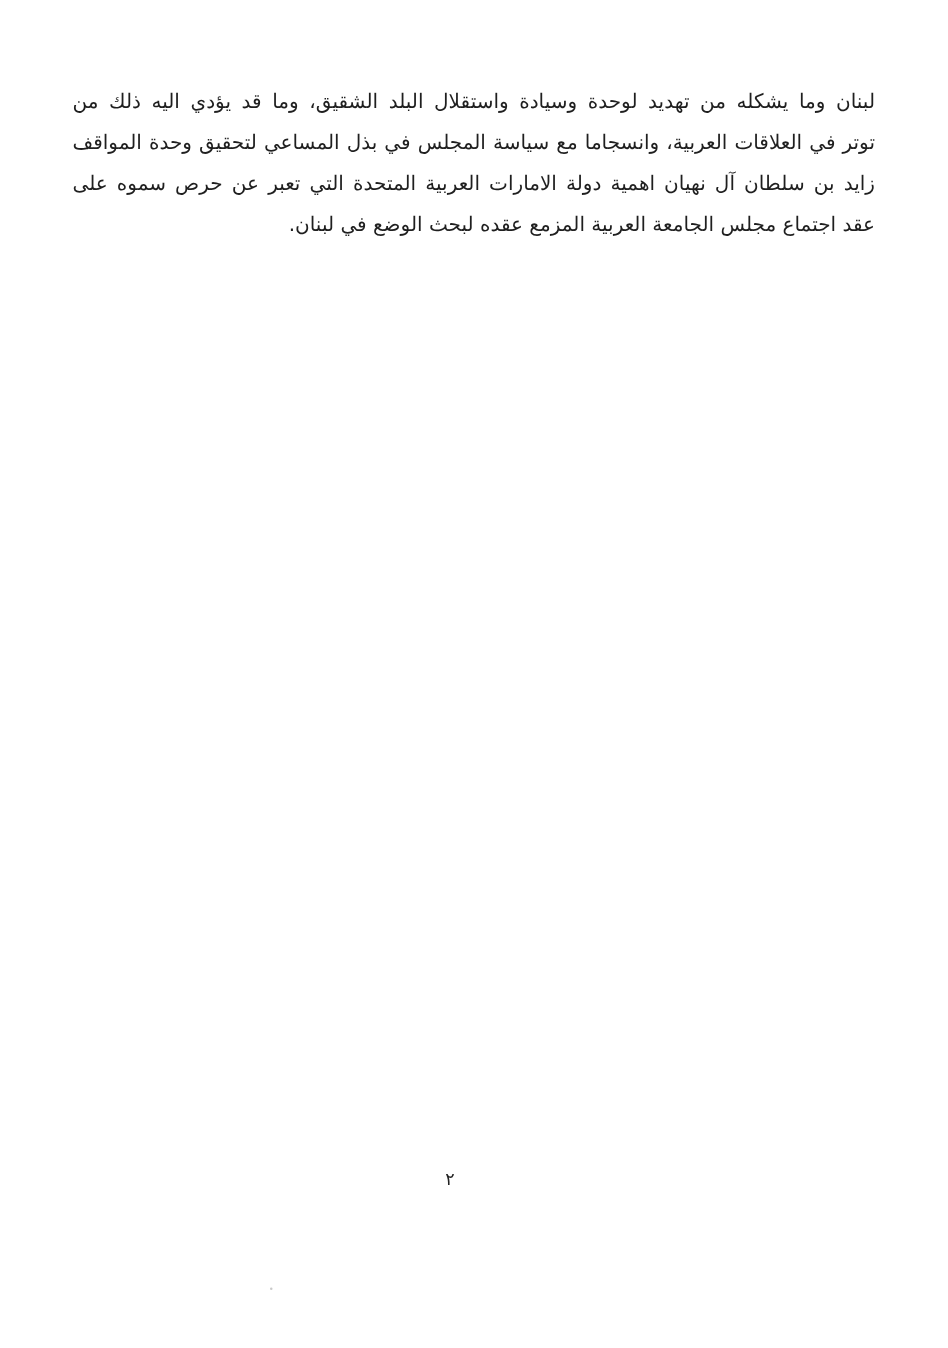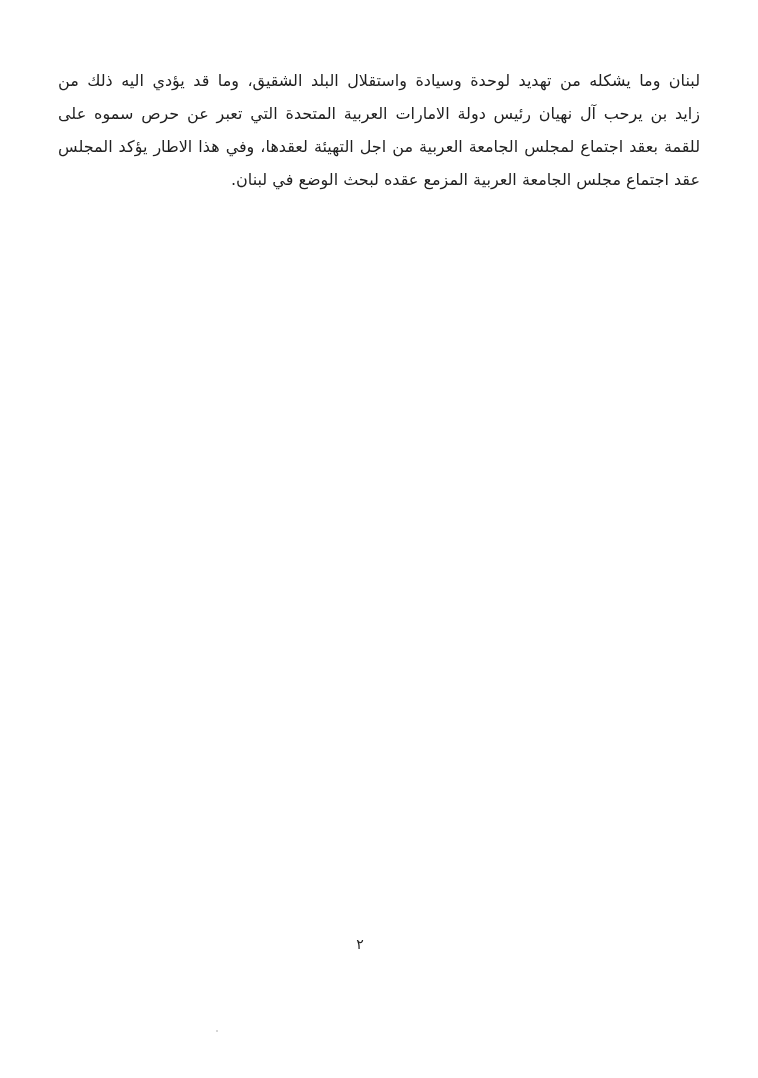--- a/index.html
+++ b/index.html
@@ -67,22 +67,22 @@
 </style>
 </head>
 <body>
 
 <div class="page">
 
   <div class="text-block">
 
     <div class="paragraph">
       <div class="line">لبنان وما يشكله من تهديد لوحدة وسيادة واستقلال البلد الشقيق، وما قد يؤدي اليه ذلك من</div>
-      <div class="line">زايد بن يرحب آل نهيان رئيس دولة الامارات العربية المتحدة التي تعبر عن حرص سموه على</div>
-      <div class="line">للقمة بعقد اجتماع لمجلس الجامعة العربية من اجل التهيئة لعقدها، وفي هذا الاطار يؤكد المجلس</div>
+      <div class="line">توتر في العلاقات العربية، وانسجاما مع سياسة المجلس في بذل المساعي لتحقيق وحدة المواقف</div>
+      <div class="line">زايد بن سلطان آل نهيان اهمية دولة الامارات العربية المتحدة التي تعبر عن حرص سموه على</div>
       <div class="line last">عقد اجتماع مجلس الجامعة العربية المزمع عقده لبحث الوضع في لبنان.</div>
     </div>
 
     <div class="paragraph">
     </div>
 
   </div>
 
   <div class="page-number">٢</div>
 

